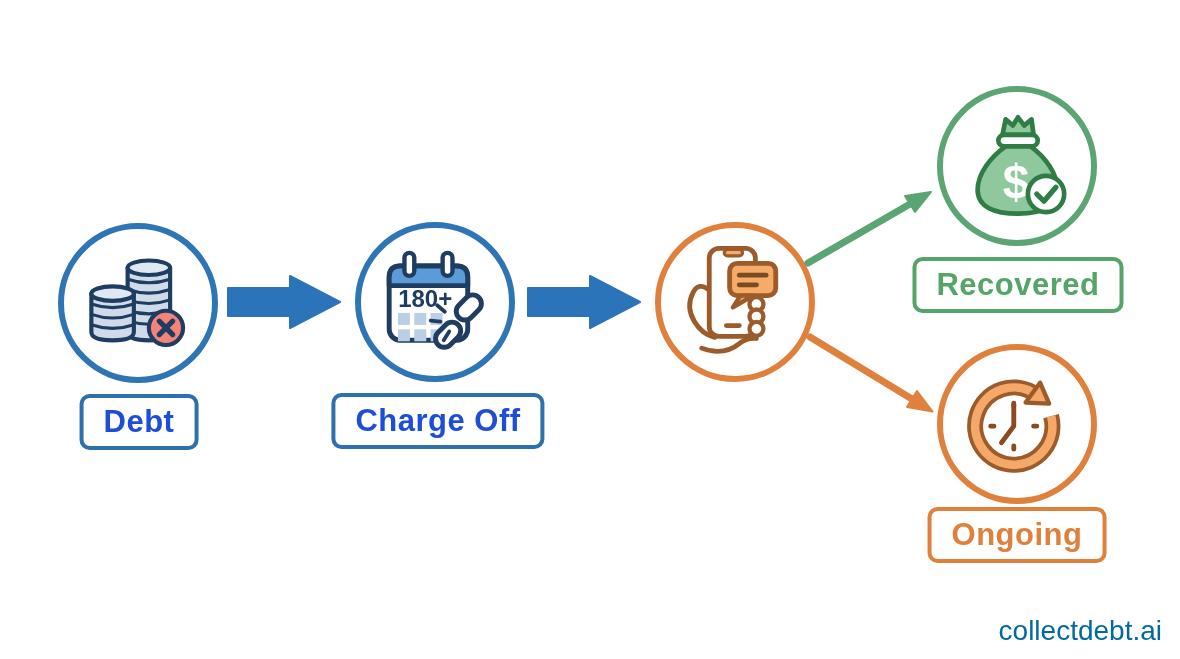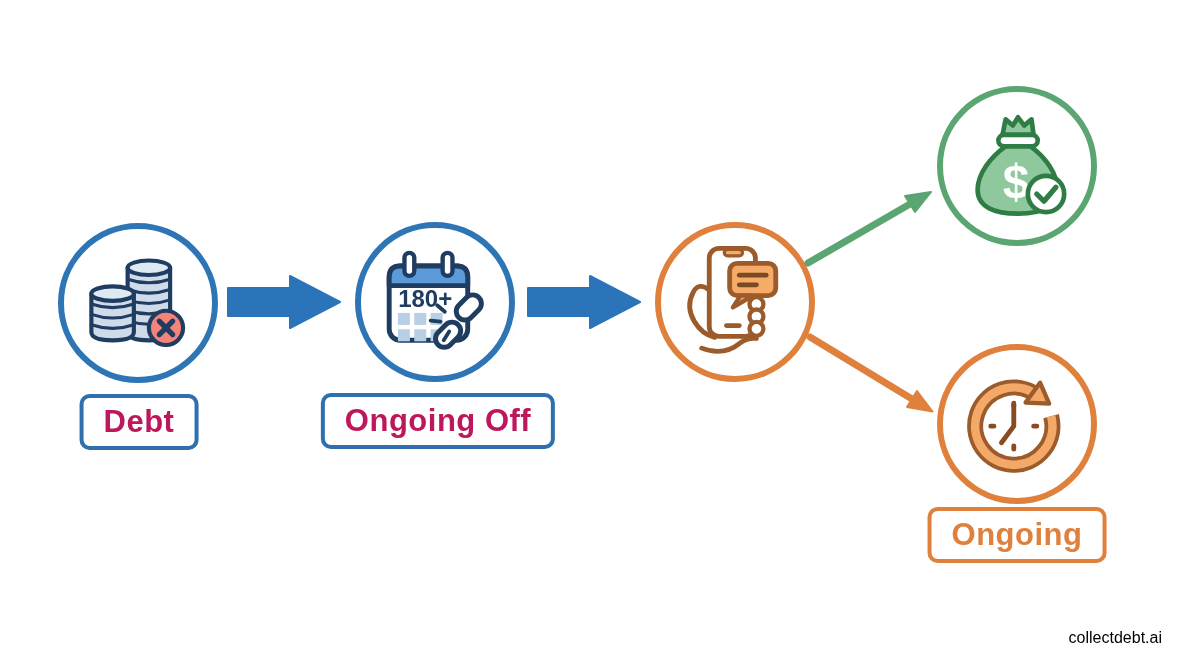--- a/index.html
+++ b/index.html
@@ -29,30 +29,30 @@
     position: absolute;
     transform: translateX(-50%);
     background: #ffffff;
     border-radius: 10px;
     padding: 6px 20px;
     font-weight: bold;
     font-size: 31px;
     white-space: nowrap;
     letter-spacing: 0.5px;
   }
-  .label.blue   { border: 4px solid #2e6fae; color: #be185d; }
+  .label.blue   { border: 4px solid #2e6fae; color: #1d4ed8; }
   .label.orange { border: 4px solid #e0803d; color: #e0803d; }
   .label.green  { border: 4px solid #55a468; color: #55a468; }
   .conn { position: absolute; }
   .watermark {
     position: absolute;
     right: 18px;
     bottom: 12px;
-    font-size: 16px;
-    color: #000000;
+    font-size: 28px;
+    color: #0369a1;
   }
 </style>
 </head>
 <body>
 
 <div class="canvas">
 
   <div class="node blue" style="left:58px; top:223px;">
     <svg width="114" height="114" viewBox="0 0 110 110">
       <g stroke="#1f3c61" stroke-width="4" stroke-linecap="round" stroke-linejoin="round">
@@ -101,21 +101,21 @@
             <rect x="73" y="52" width="26" height="16" rx="8" fill="#ffffff" stroke-width="4.5"></rect>
           </g>
         <g transform="rotate(-45 67 85)">
             <rect x="54" y="77" width="26" height="16" rx="8" fill="#ffffff" stroke-width="4.5"></rect>
           </g>
         <path d="M64 64 L57 58 M60 73 L51 72 M68 82 L63 90" fill="none" stroke-width="3.5"></path>
       </g>
     </svg>
   </div>
   <div class="label blue" style="left:438px; top:393px;">
-    <span>Ongoing Off</span>
+    <span>Charge Off</span>
   </div>
 
   <svg class="conn" style="left:526px; top:267px;" width="118" height="70" viewBox="0 0 118 70">
     <polygon points="2,21 64,21 64,9 114,35 64,61 64,49 2,49" fill="#2b74ba" stroke="#2b74ba" stroke-width="2" stroke-linejoin="round"></polygon>
   </svg>
 
   <div class="node orange" style="left:655px; top:222px;">
     <svg width="118" height="118" viewBox="0 0 110 110">
       <g stroke="#9c5b2a" stroke-width="4.5" fill="none" stroke-linecap="round" stroke-linejoin="round">
         <path d="M31 44 Q21 36 16 46 Q9 59 17 73 Q24 85 36 88" fill="#ffffff"></path>
@@ -149,20 +149,23 @@
       <g stroke="#2f7d44" stroke-width="4.5" stroke-linejoin="round" stroke-linecap="round">
         <path d="M41 25 L44 10 L51 16 L56 8 L62 16 L69 10 L71 25 Z" fill="#8fc89d"></path>
         <rect x="37" y="25" width="38" height="11" rx="5.5" fill="#ffffff"></rect>
         <path d="M44 36 C30 46 17 62 17 78 C17 95 34 101 56 101 C78 101 94 95 94 78 C94 62 82 46 68 36 Z" fill="#8fc89d"></path>
         <text x="54" y="86" text-anchor="middle" font-family="Liberation Sans, sans-serif" font-size="46" font-weight="bold" fill="#ffffff" stroke="none">$</text>
         <circle cx="83" cy="82" r="17.5" fill="#ffffff"></circle>
         <path d="M74 82 L81 89 L92.5 75.5" fill="none" stroke-width="5"></path>
       </g>
     </svg>
   </div>
+  <div class="label green" style="left:1018px; top:257px;">
+    <span>Recovered</span>
+  </div>
 
   <div class="node orange" style="left:937px; top:344px;">
     <svg width="118" height="118" viewBox="0 0 110 110">
       <path d="M86.8 47.7 A36 36 0 1 1 72.7 27.5" stroke="#9c5b2a" stroke-width="15" fill="none"></path>
       <path d="M86.8 47.7 A36 36 0 1 1 72.7 27.5" stroke="#f4a968" stroke-width="8" fill="none"></path>
       <polygon points="85,36 76.5,16.5 63,35" fill="#f4a968" stroke="#9c5b2a" stroke-width="4" stroke-linejoin="round"></polygon>
       <g stroke="#8a4a22" stroke-width="4.5" stroke-linecap="round" fill="none">
         <path d="M52 35.5 L52 38.5 M70.5 57 L73.5 57 M52 75.5 L52 78.5 M30.5 57 L33.5 57"></path>
         <path d="M52 57 L52 37 M52 57 L40.5 72.5"></path>
       </g>

